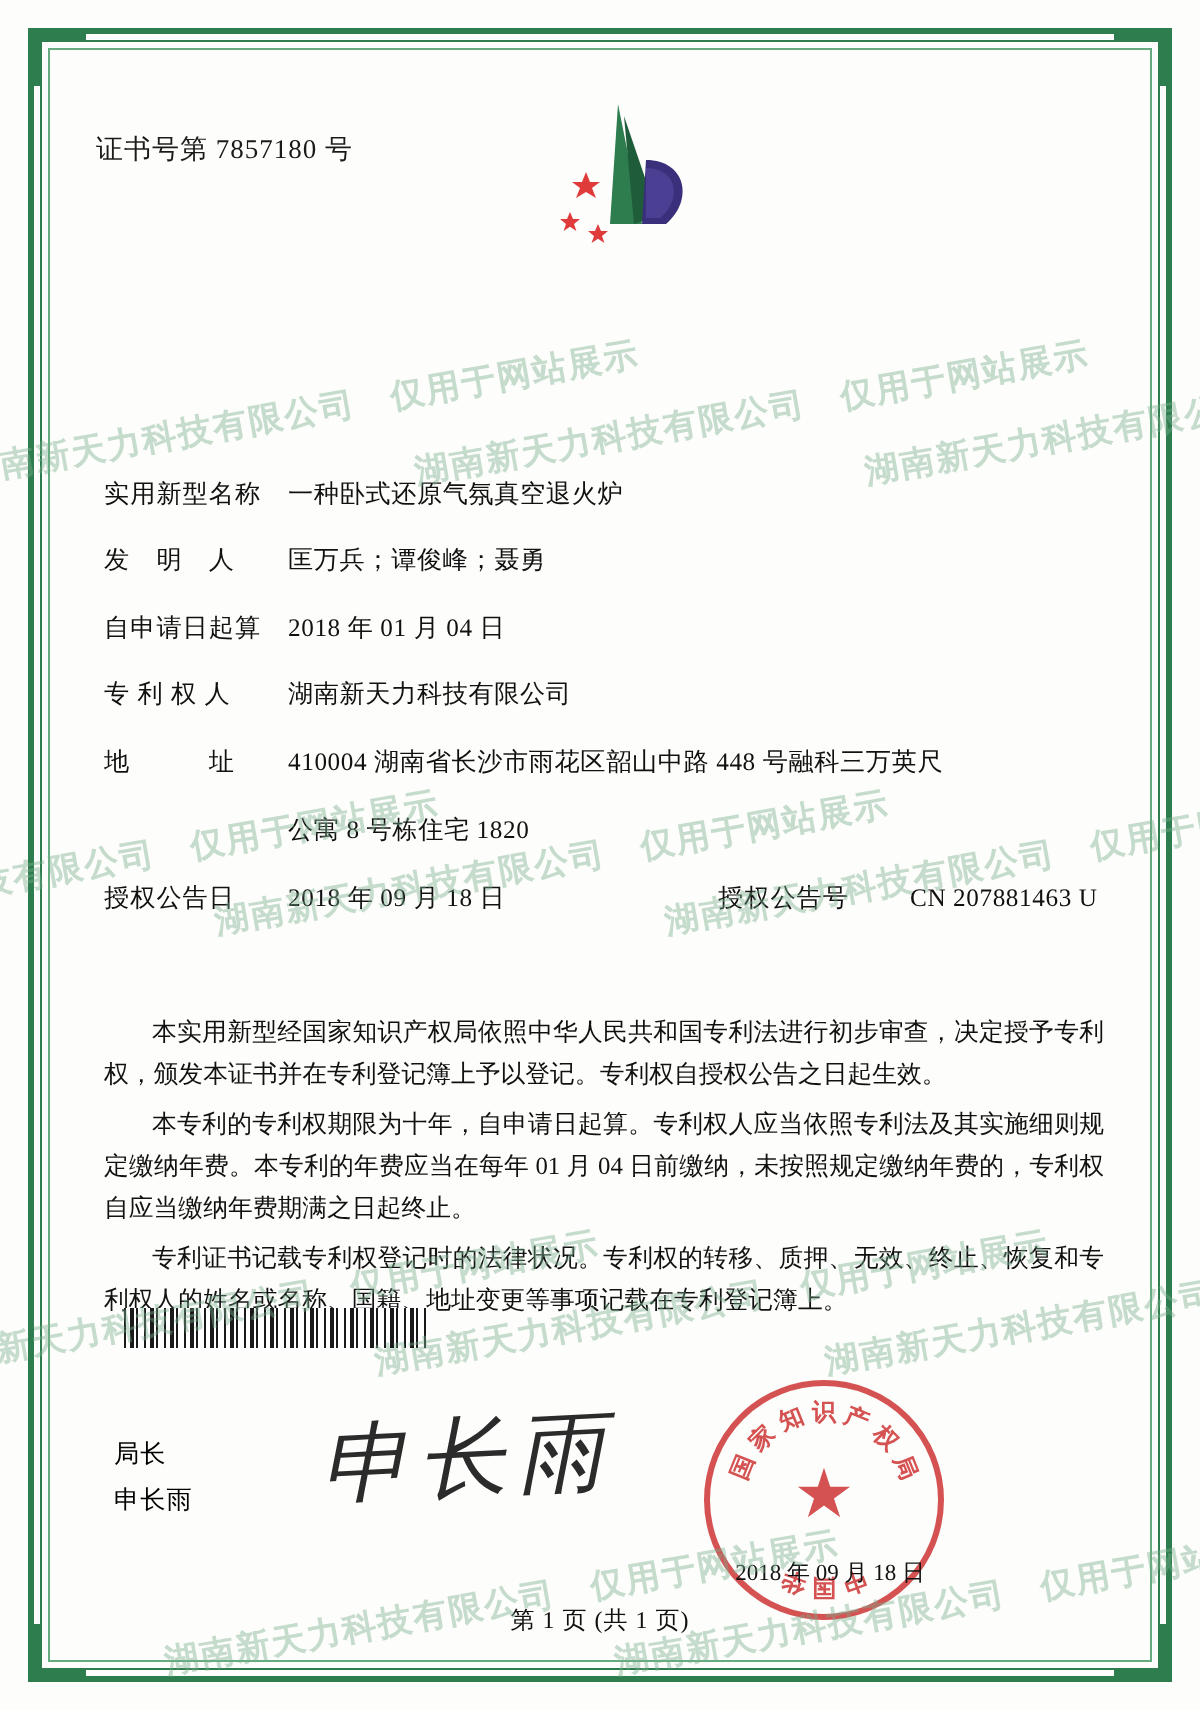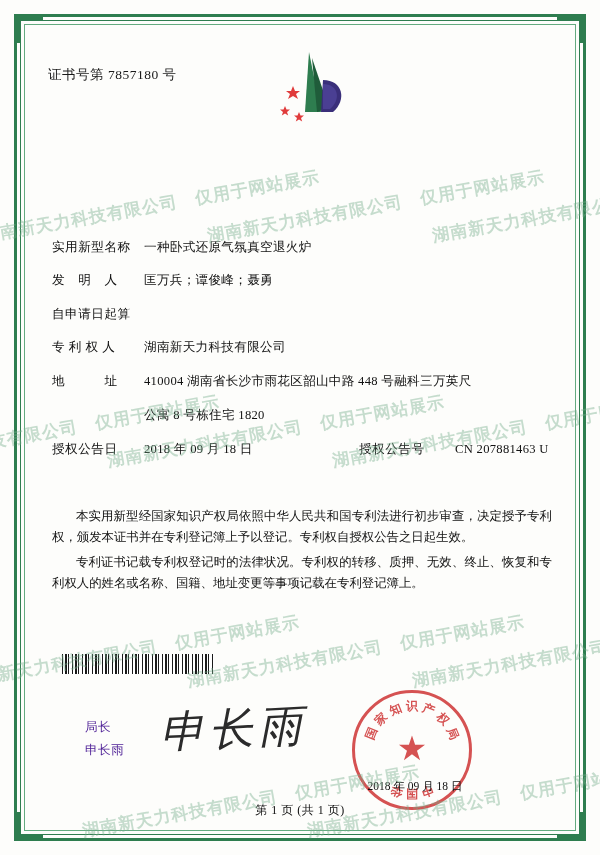--- a/index.html
+++ b/index.html
@@ -181,23 +181,22 @@
       #1a1a1a 6px, #1a1a1a 7px, #ffffff 7px, #ffffff 10px
     );
   }
 
   
   .sig-label {
     position: absolute;
     left: 57px; top: 716px;
     font-size: 12.6px;
     line-height: 1.85;
-    color: #4c1d95;
-    letter-spacing: 0.5px;
-    margin-left: 28px;
+    color: #000000;
+    letter-spacing: 0.5px;
   }
   .sig-script {
     position: absolute;
     left: 160px; top: 700px;
     font-size: 44px;
     font-family: "Liberation Serif", serif;
     color: #2b2b2b;
     font-style: italic;
     letter-spacing: 5px;
     transform: rotate(-3deg);
@@ -285,20 +284,21 @@
     <div class="field-row">
       <span class="field-label">实用新型名称</span>
       <span class="field-value">一种卧式还原气氛真空退火炉</span>
     </div>
     <div class="field-row">
       <span class="field-label">发　明　人</span>
       <span class="field-value">匡万兵；谭俊峰；聂勇</span>
     </div>
     <div class="field-row">
       <span class="field-label">自申请日起算</span>
+      <span class="field-value">2018 年 01 月 04 日</span>
     </div>
     <div class="field-row">
       <span class="field-label">专 利 权 人</span>
       <span class="field-value">湖南新天力科技有限公司</span>
     </div>
     <div class="field-row">
       <span class="field-label">地　　　址</span>
       <span class="field-value">
         <span>410004 湖南省长沙市雨花区韶山中路 448 号融科三万英尺</span>
         <span class="cont">公寓 8 号栋住宅 1820</span>
@@ -307,20 +307,21 @@
     <div class="field-row inline-two">
       <span class="field-label">授权公告日</span>
       <span class="field-value">2018 年 09 月 18 日</span>
       <span class="field-label2">授权公告号</span>
       <span class="field-value">CN 207881463 U</span>
     </div>
   </div>
 
   <div class="body-text">
     <p>本实用新型经国家知识产权局依照中华人民共和国专利法进行初步审查，决定授予专利权，颁发本证书并在专利登记簿上予以登记。专利权自授权公告之日起生效。</p>
+    <p>本专利的专利权期限为十年，自申请日起算。专利权人应当依照专利法及其实施细则规定缴纳年费。本专利的年费应当在每年 01 月 04 日前缴纳，未按照规定缴纳年费的，专利权自应当缴纳年费期满之日起终止。</p>
     <p>专利证书记载专利权登记时的法律状况。专利权的转移、质押、无效、终止、恢复和专利权人的姓名或名称、国籍、地址变更等事项记载在专利登记簿上。</p>
   </div>
 
   <div class="barcode"></div>
 
   <div class="sig-label">
     <div>局长</div>
     <div>申长雨</div>
   </div>
   <div class="sig-script">申长雨</div>

